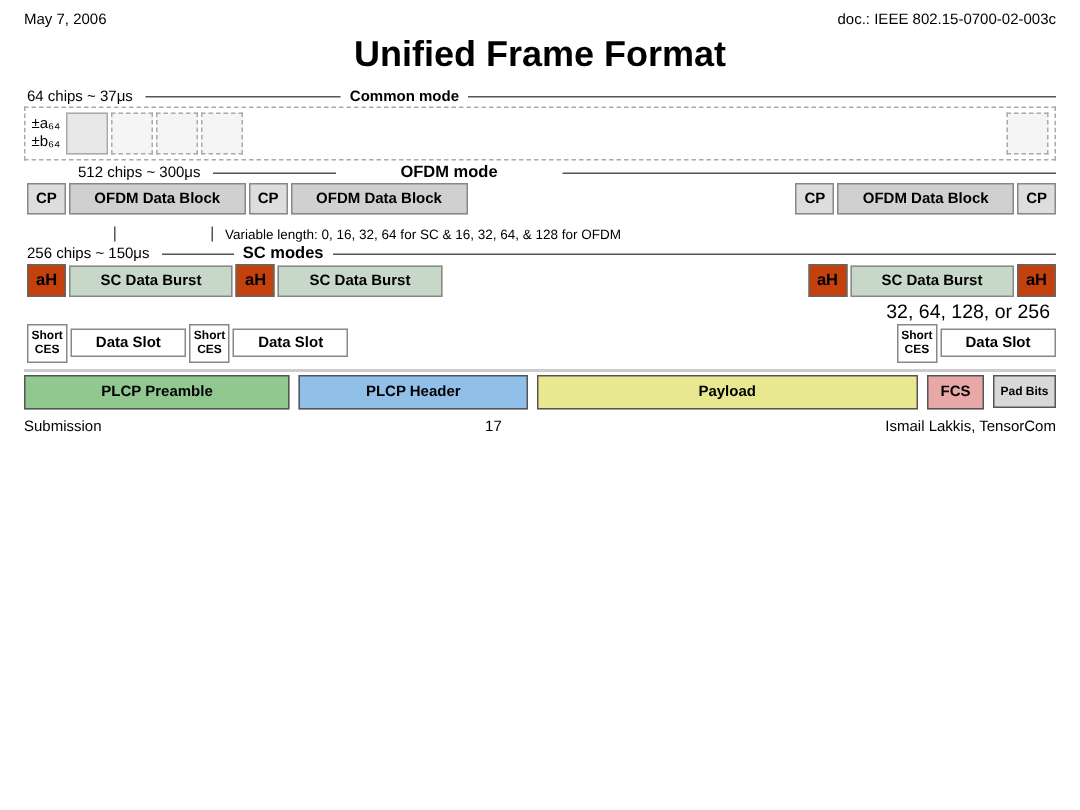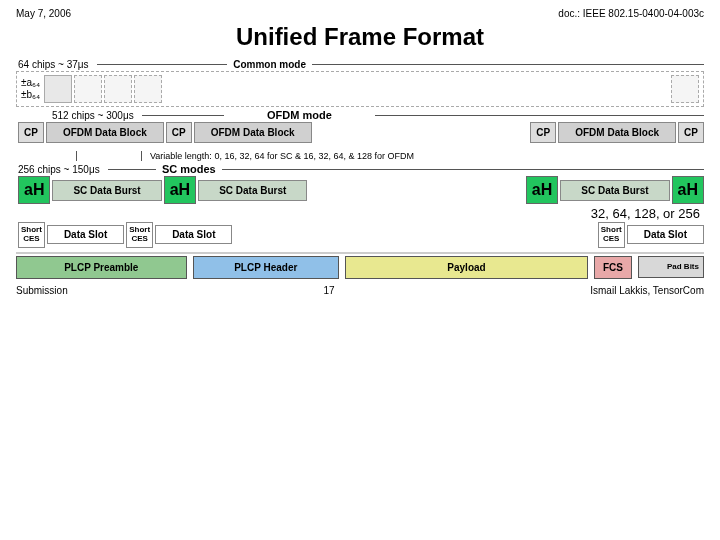--- a/index.html
+++ b/index.html
@@ -74,24 +74,24 @@
     }
 
     
     .sc-row {
       display: flex;
       align-items: center;
       margin-bottom: 2px;
       gap: 2px;
     }
     .ah-block {
-      background: #22c55e;
+      background: #c2410c;
       border: 1px solid #666;
       padding: 4px 5px;
-      font-size: 16px;
+      font-size: 11px;
       font-weight: bold;
     }
     .sc-data-block {
       background: #c8d8c8;
       border: 1px solid #888;
       padding: 4px 20px;
       font-size: 10px;
       font-weight: bold;
     }
 
@@ -178,21 +178,21 @@
       margin-top: 2px;
     }
   </style>
 </head>
 <body>
 
 <div id="page">
 
   <div class="header-row">
     <span>May 7, 2006</span>
-    <span>doc.: IEEE 802.15-0400-04-003c</span>
+    <span>doc.: IEEE 802.15-0700-02-003c</span>
   </div>
 
   <div class="page-title">Unified Frame Format</div>
 
   <div style="display:flex; align-items:center; margin-bottom:1px; margin-left:2px;">
     <span style="font-size:10px; white-space:nowrap;">64 chips ~ 37μs</span>
     <div style="display:flex; align-items:center; flex:1; margin-left:8px;">
       <div style="flex:1; height:1px; background:#555;"></div>
       <span style="margin:0 6px; font-size:10px; font-weight:bold;">Common mode</span>
       <div style="flex:3; height:1px; background:#555;"></div>
@@ -282,21 +282,21 @@
   </div>
 
   <div style="height:2px; background:#ccc; margin: 2px 0;"></div>
 
   <div class="plcp-row">
     <div class="plcp-preamble">PLCP Preamble</div>
     <div class="plcp-header">PLCP Header</div>
     <div class="plcp-payload">Payload</div>
     <div class="plcp-fcs">FCS</div>
     <div class="plcp-pad">
-      <div style="font-size:8px; line-height:1.2;margin-left:24px;">Pad Bits</div>
+      <div style="font-size:8px; line-height:1.2;">Pad Bits</div>
     </div>
   </div>
 
   <div class="footer-row">
     <span>Submission</span>
     <span>17</span>
     <span>Ismail Lakkis, TensorCom</span>
   </div>
 
 </div>

